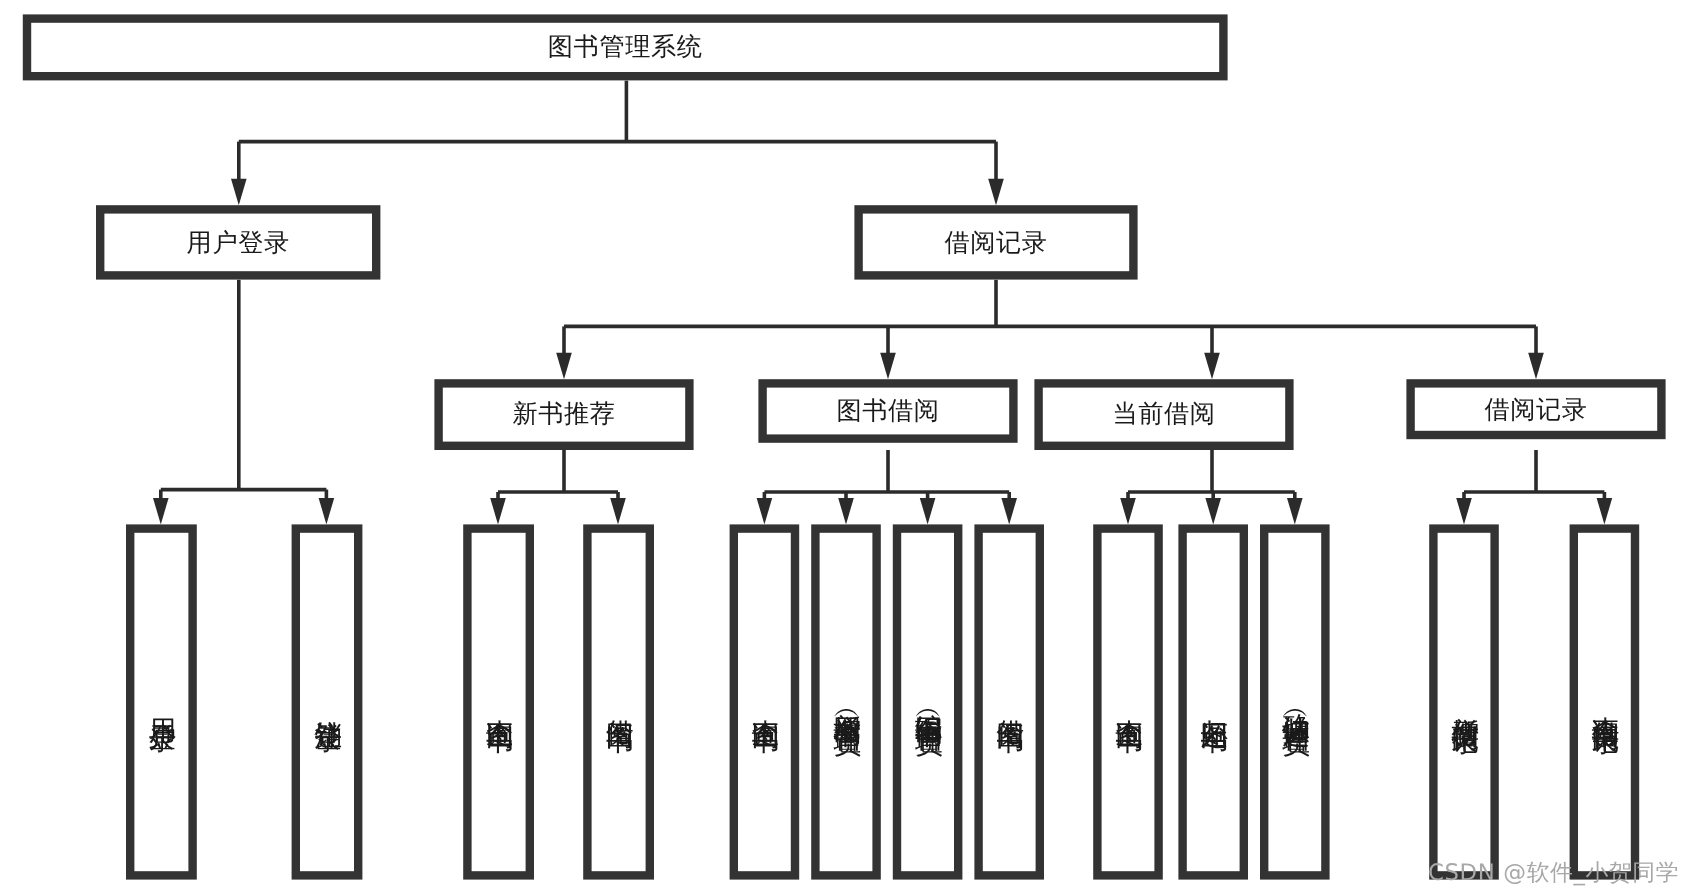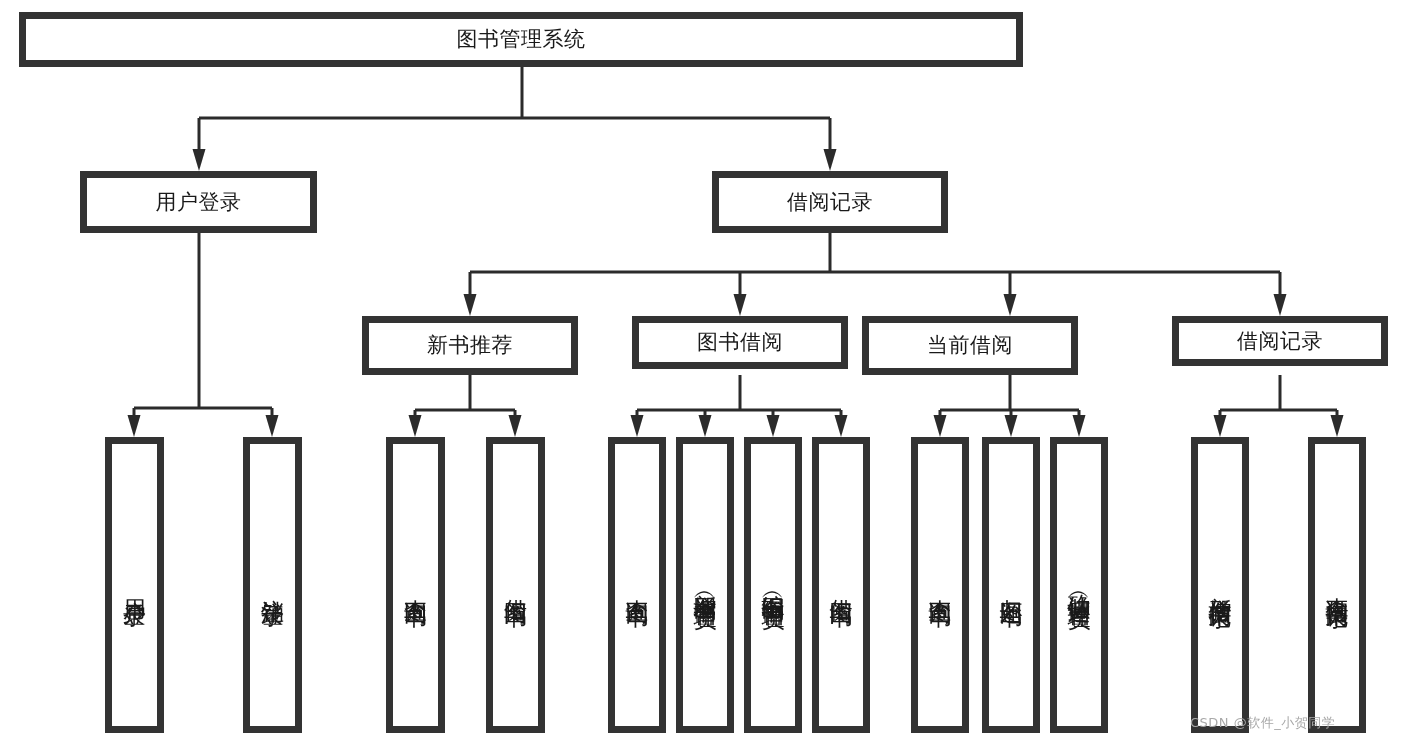--- a/index.html
+++ b/index.html
@@ -52,21 +52,21 @@
   .node.vertical .label {
     writing-mode: vertical-rl;
     text-orientation: upright;
     font-size: 23px;
     letter-spacing: 2px;
     line-height: 1.0;
   }
   .watermark {
     position: absolute;
     color: #a8a8a8;
-    font-size: 13px;
+    font-size: 19px;
     white-space: nowrap;
     letter-spacing: 0.5px;
   }
 </style>
 </head>
 <body>
 
 <div id="canvas">
   <svg id="wires" xmlns="http://www.w3.org/2000/svg">
       <line x1="522" y1="67" x2="522" y2="118" stroke="#2b2b2b" stroke-width="3"></line>

